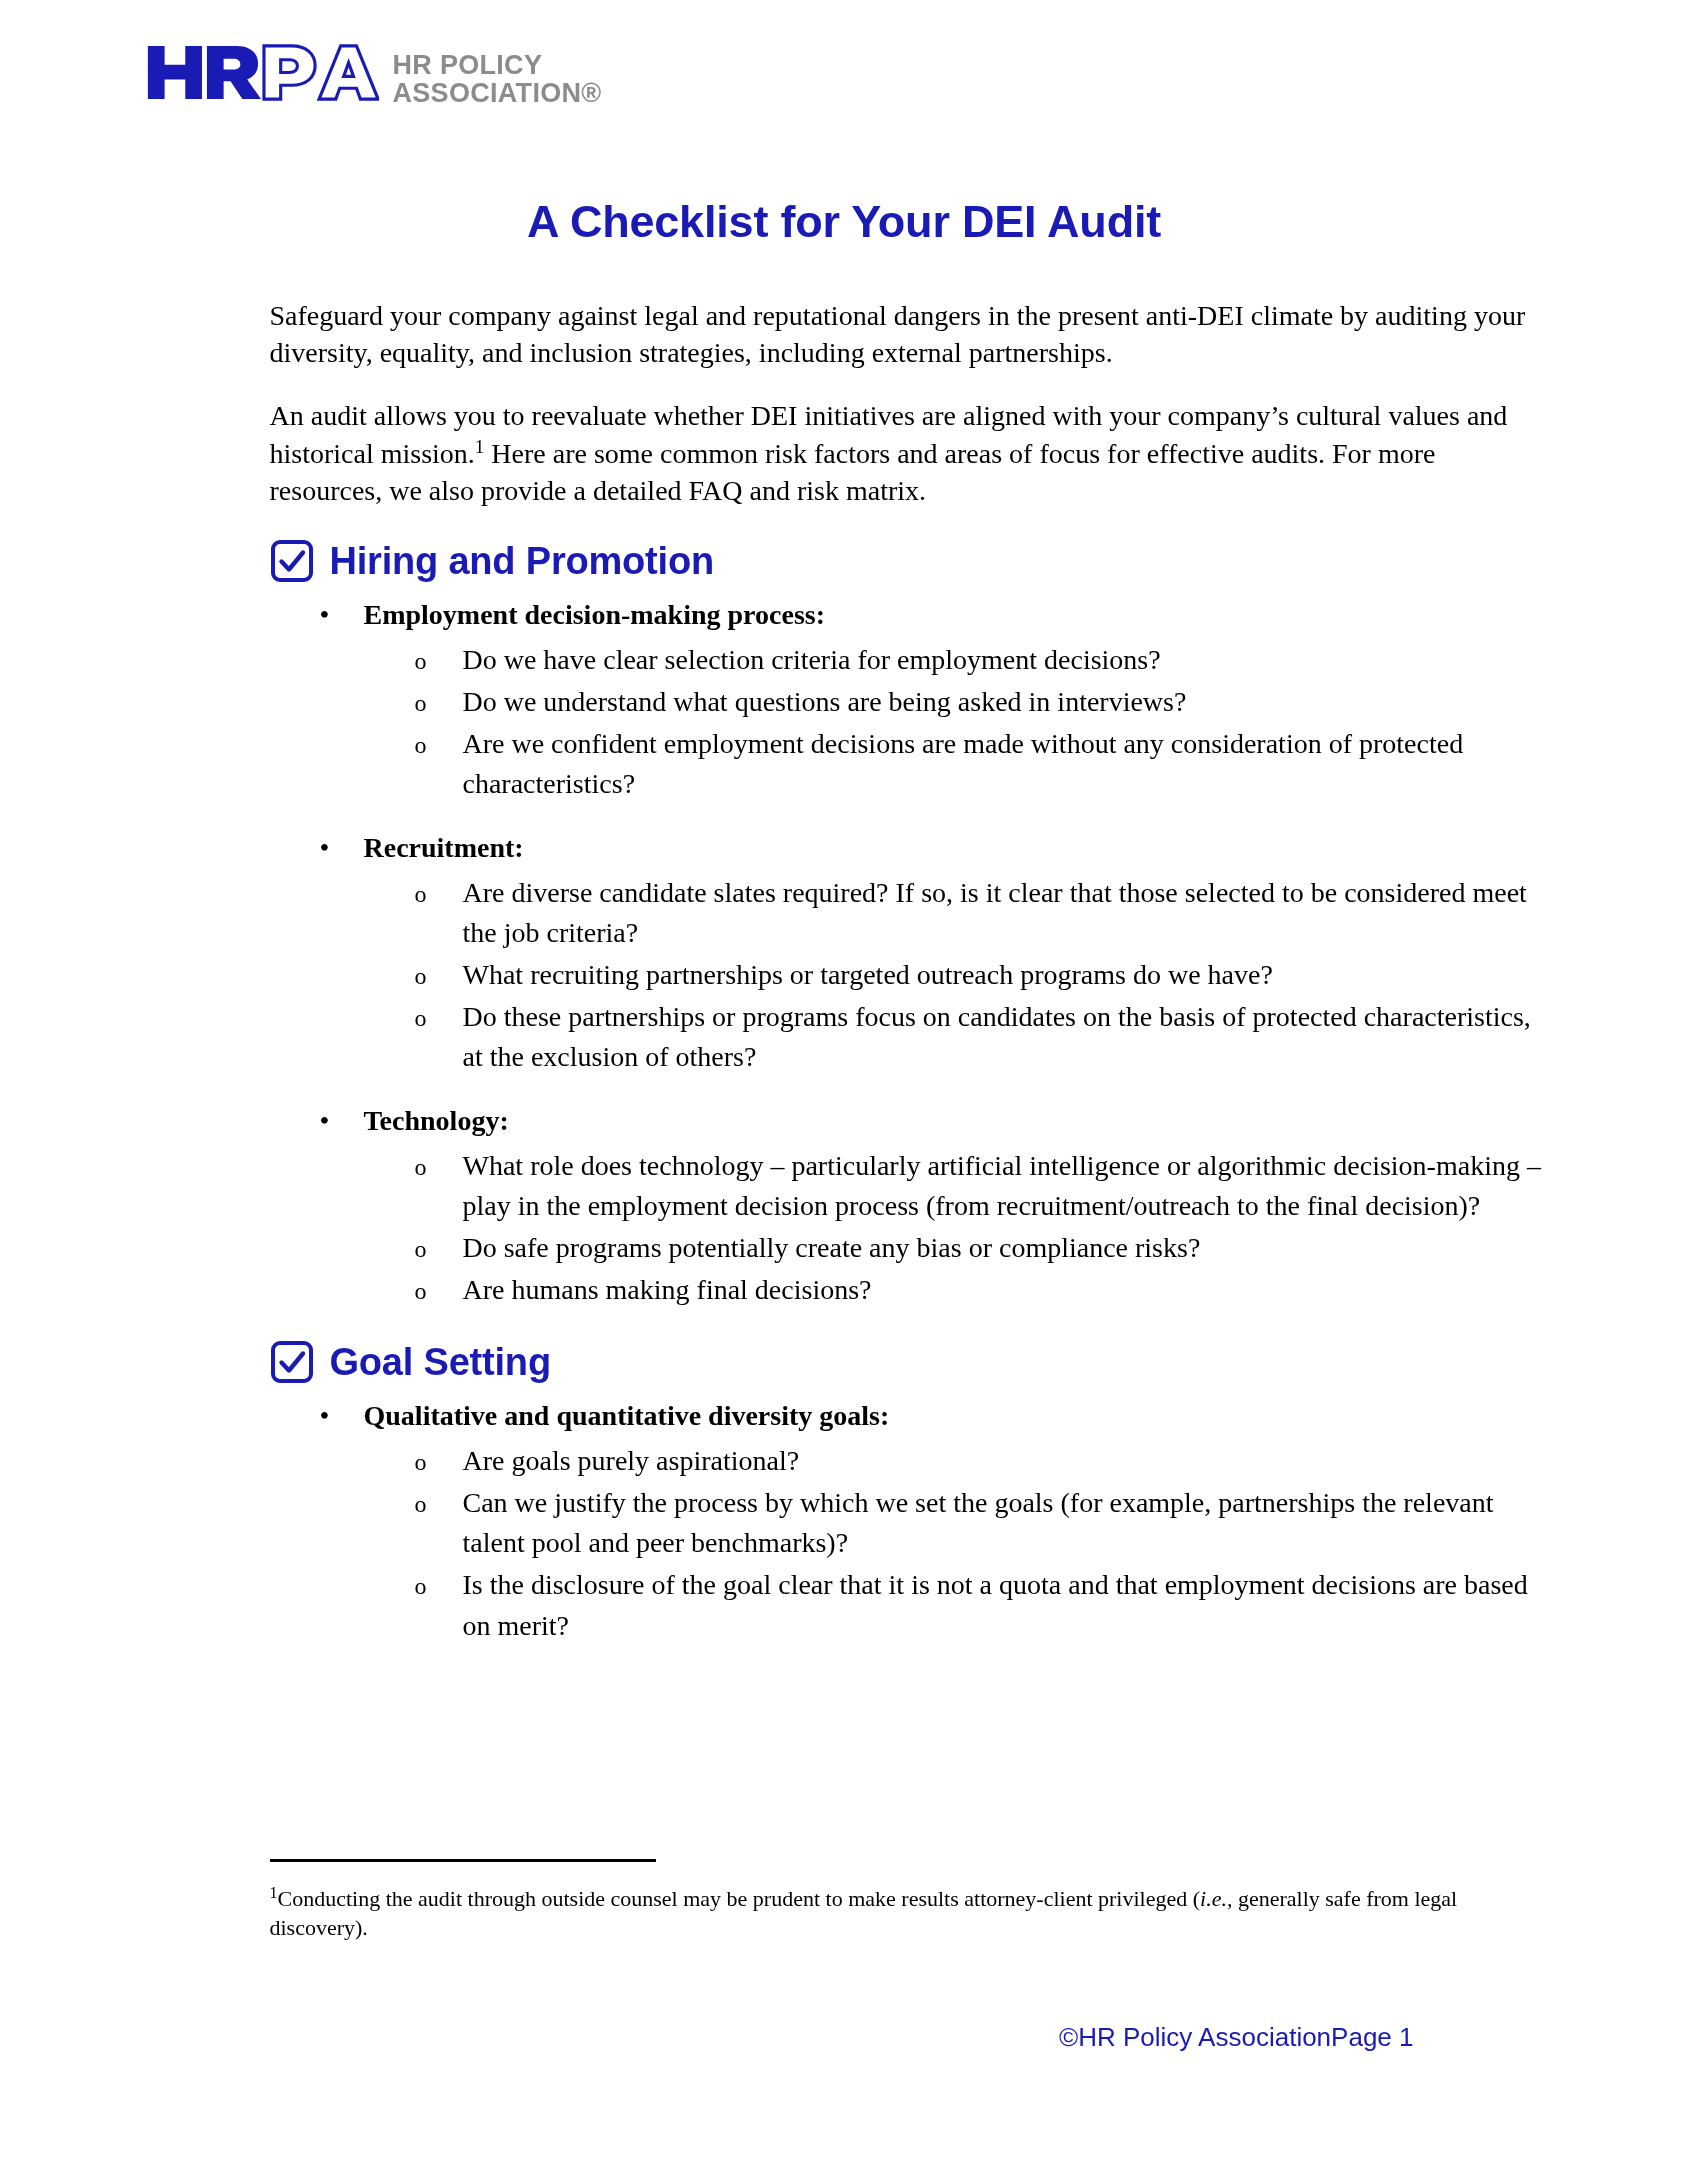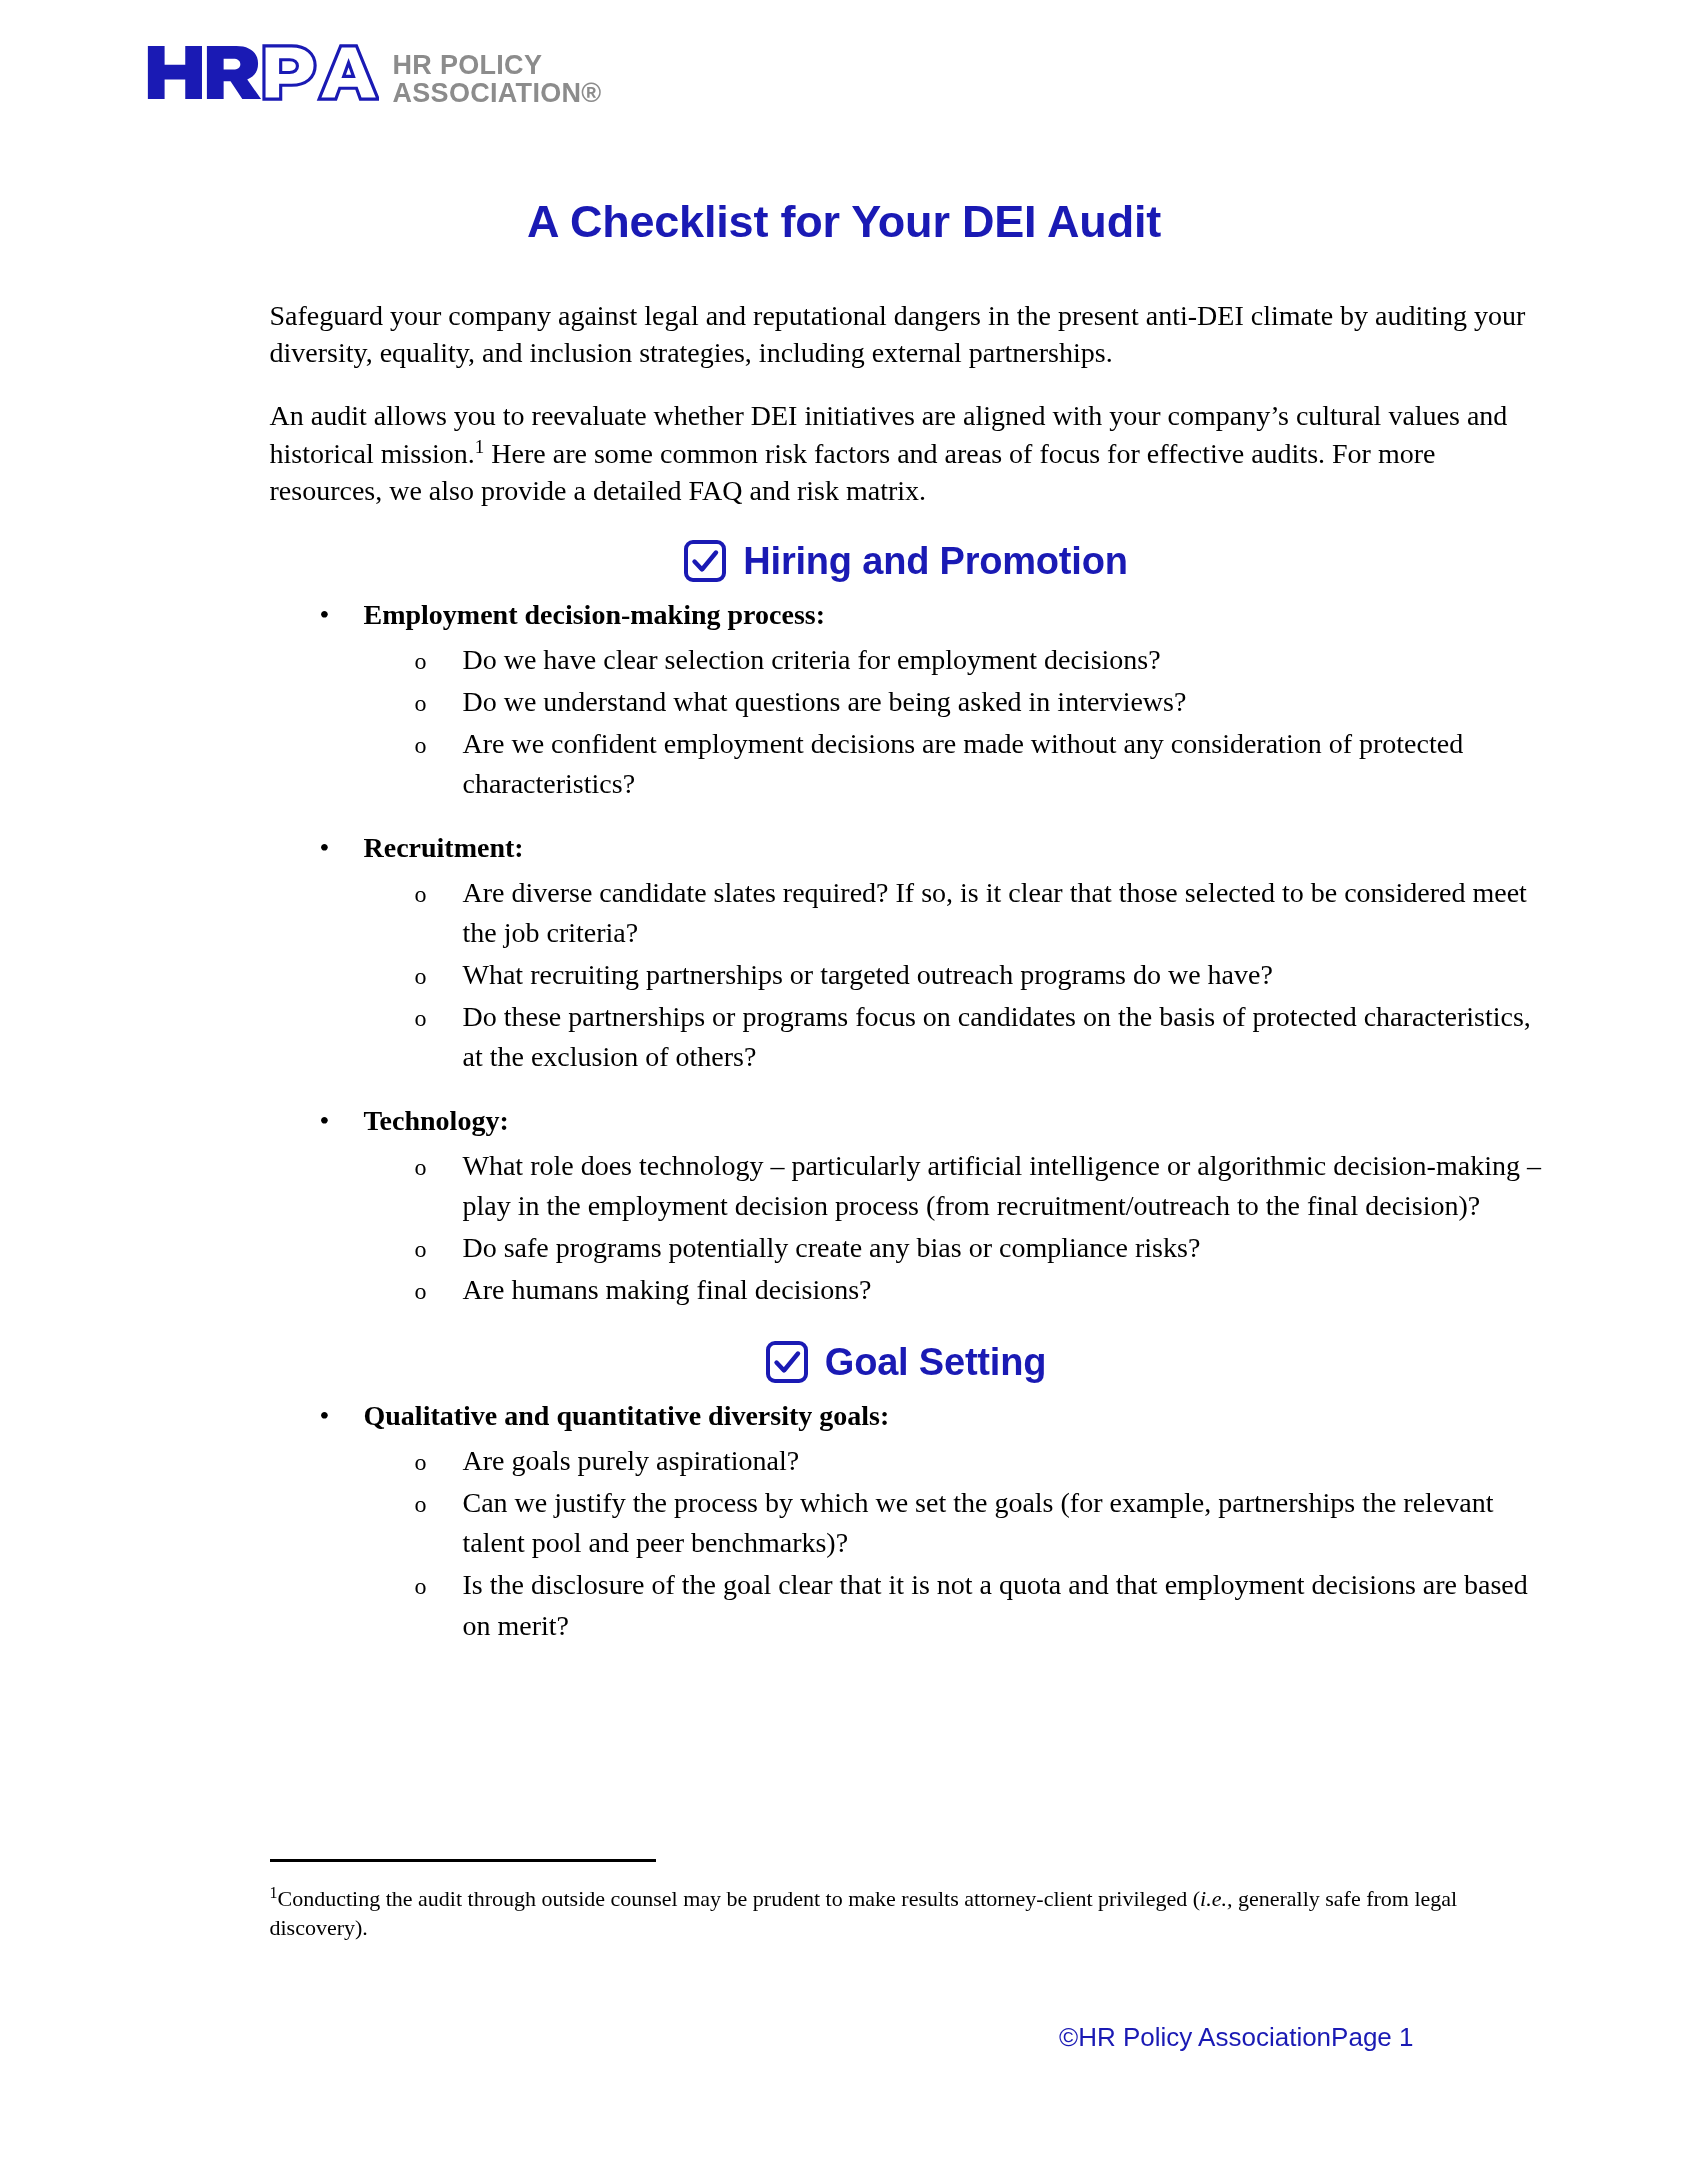--- a/index.html
+++ b/index.html
@@ -75,21 +75,20 @@
     font-size: 19px;
     vertical-align: super;
     line-height: 0;
   }
 
   
   .section-head {
     display: flex;
     align-items: center;
     margin: 30px 0 14px 0;
-    justify-content: center;
   }
   .check-icon {
     width: 44px;
     height: 44px;
     flex: 0 0 auto;
     margin-right: 16px;
   }
   .section-title {
     font-family: "Liberation Sans", "DejaVu Sans", sans-serif;
     font-weight: bold;

